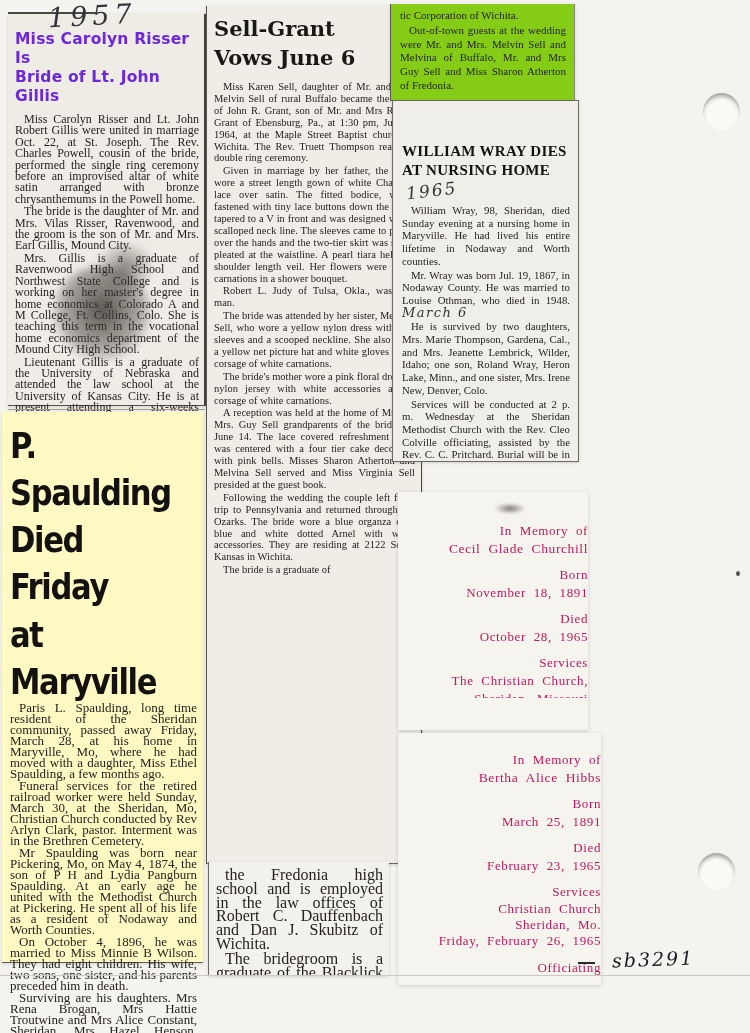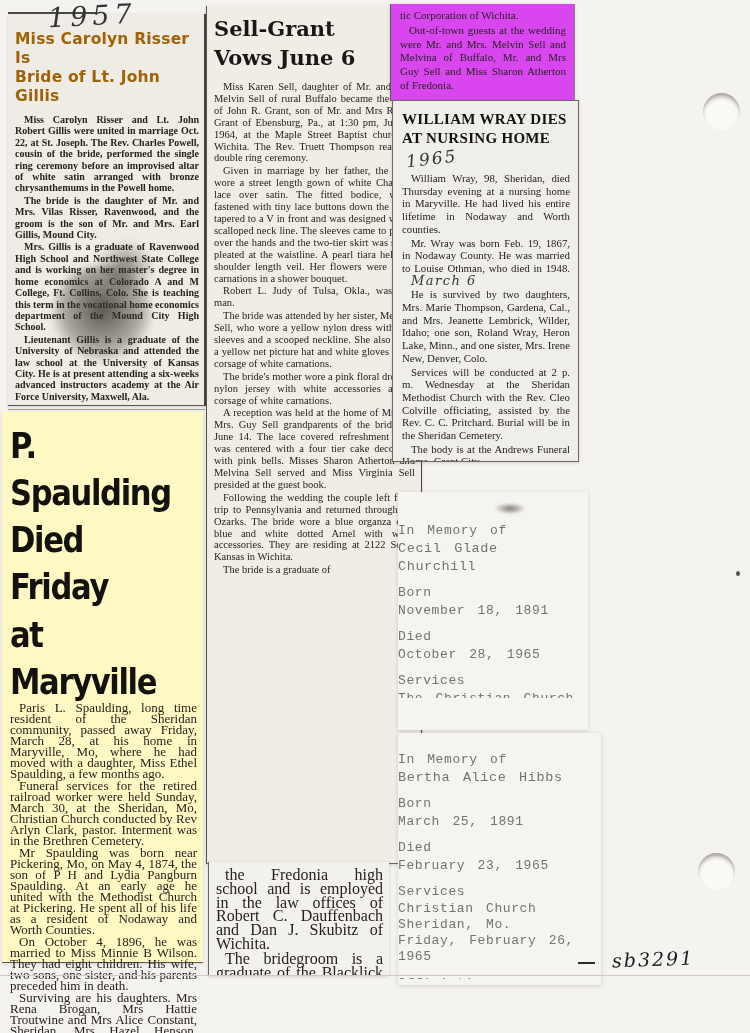--- a/index.html
+++ b/index.html
@@ -14,22 +14,22 @@
   }
   .body-text p {
     text-align:justify; text-indent:9px; margin:1px 0;
     color:#26231f;
   }
   
   #clip-gillis { left:8px; top:14px; width:198px; height:392px;
     padding:16px 5px 0 7px; background:#eeece5;
     border-right:2px solid #45433d; border-bottom:1.5px solid #55534d; }
   #clip-gillis .headline { font-family:"DejaVu Sans", sans-serif; font-weight:bold;
-    font-size:15.5px; line-height:19px; color:#a16207; letter-spacing:0.2px; margin-bottom:8px; }
-  #clip-gillis .body-text { font-size:10px; line-height:11.4px;font-weight:bold; }
+    font-size:15.5px; line-height:19px; color:#6d28d9; letter-spacing:0.2px; margin-bottom:8px; }
+  #clip-gillis .body-text { font-size:12px; line-height:11.4px; }
   
   #clip-spaulding { left:2px; top:412px; width:201px; height:551px;
     padding:10px 6px 0 8px; background:#fef9c3; border-bottom:1.5px solid #5f5c55; }
   #clip-spaulding .headline { font-family:"DejaVu Sans", sans-serif; font-weight:bold;
     font-size:34px; line-height:45px; letter-spacing:-1.5px; color:#141210;
     transform:scale(0.9,1.05); transform-origin:left top; margin-bottom:10px; }
   #clip-spaulding .body-text { font-size:13px; line-height:11px; }
   
   #clip-sellgrant { left:206px; top:6px; width:216px; height:858px;
     padding:8px 6px 0 7px; background:#efede6;
@@ -38,50 +38,50 @@
   #clip-sellgrant .headline { font-family:"DejaVu Serif", serif; font-weight:bold;
     font-size:21px; line-height:29px; color:#1a1815; margin-bottom:9px; }
   #clip-sellgrant .body-text { font-size:10.5px; line-height:11.9px; }
   
   #clip-cont { left:208px; top:862px; width:181px; height:114px;
     padding:5px 6px 0 7px; background:#f3f1eb; border-left:1px solid #6a675f;
     border-bottom:1px solid #8a877e; overflow:hidden; }
   #clip-cont .body-text { font-size:16px; line-height:13.8px; }
   
   #clip-fragment { left:390px; top:4px; width:185px; height:97px;
-    padding:4px 8px 0 9px; background:#d946ef;
+    padding:4px 8px 0 9px; background:#84cc16;
     border-left:1.5px solid #5a5850; border-right:1px solid #8a877e;
     border-bottom:1px solid #6a675f; overflow:hidden; }
   #clip-fragment .body-text { font-size:11px; line-height:13.8px; }
   
   #clip-wray { left:392px; top:100px; width:187px; height:362px;
     padding:9px 8px 0 9px; background:#f0eee8; border:1px solid #6b6860; overflow:hidden; }
   #clip-wray .headline { font-family:"Liberation Serif", serif; font-weight:bold;
-    font-size:15px; line-height:19px; letter-spacing:0.3px; color:#15130f; margin-bottom:4px; }
+    font-size:15px; line-height:19px; letter-spacing:0.3px; color:#15130f; margin-bottom:4px;margin-top:32px; }
   #clip-wray .body-text { font-size:10.8px; line-height:12.7px; }
   
   .memorial-card { background:#f6f4ef; box-shadow:0 1px 4px rgba(60,55,45,0.2);
-    text-align:left; font-family:Liberation Mono, monospace; color:#737373; }
+    text-align:right; font-family:Liberation Serif, serif; color:#be185d; }
   #card-churchill { left:398px; top:492px; width:190px; height:238px; }
   #card-hibbs { left:398px; top:733px; width:203px; height:252px; }
   .card-inner { overflow:hidden; }
   #card-churchill .card-inner { height:206px; padding-top:30px; }
   #card-hibbs .card-inner { height:246px; padding-top:18px; }
   .card-line { font-size:13px; line-height:18px; letter-spacing:0.6px; word-spacing:4px; }
   .card-name { font-size:13.5px; }
   .card-gap { margin-top:8px; }
   .card-svc { line-height:16px; }
   .card-officiating { margin-top:10px; }
   
   .hand { font-family:"DejaVu Serif", serif; font-style:italic; color:#33333a; }
   #hand-1957 { position:absolute; left:48px; top:0px; font-size:27px;
     letter-spacing:5px; transform:rotate(-3deg); }
   .hand-1965 { display:inline-block; font-size:17px; letter-spacing:2px;
     transform:rotate(-7deg) translate(4px,2px); font-weight:normal; }
-  .hand-inline { font-size:13px; letter-spacing:1.5px;margin-left:9px; }
+  .hand-inline { font-size:13px; letter-spacing:1.5px; }
   #hand-catalog { position:absolute; left:612px; top:948px; font-size:19px;
     letter-spacing:2px; transform:rotate(-2deg); color:#1c1c20; }
   #catalog-dash { position:absolute; left:578px; top:962px; width:17px; height:2px; background:#2a2a2e; }
   
   .hole-punch { position:absolute; width:37px; height:37px; border-radius:50%;
     background:#fbfaf7; box-shadow:inset 0 4px 4px -1px rgba(110,105,95,0.65); }
   #punch-top { left:703px; top:93px; }
   #punch-bottom { left:698px; top:853px; }
   .smudge { position:absolute; border-radius:50%; filter:blur(3px); }
   #smudge-gillis-1 { left:52px; top:266px; width:100px; height:95px;
@@ -168,22 +168,22 @@
 
   <div id="clip-wray" class="clipping">
     <div class="headline">
       <div>WILLIAM WRAY DIES</div>
       <div>
         <span>AT NURSING HOME</span>
         <span class="hand hand-1965">1965</span>
       </div>
     </div>
     <div class="body-text">
-      <p>William Wray, 98, Sheridan, died Thursday evening at a nursing home in Maryville. He had lived his entire lifetime in Nodaway and Worth counties.</p>
-      <p><span>Mr. Wray was born Feb. 19, 1867, in Nodaway County. He was married to Louise Othman, who died in 1948.</span> <span class="hand hand-inline">March 6</span></p>
+      <p>William Wray, 98, Sheridan, died Sunday evening at a nursing home in Maryville. He had lived his entire lifetime in Nodaway and Worth counties.</p>
+      <p><span>Mr. Wray was born Jul. 19, 1867, in Nodaway County. He was married to Louise Othman, who died in 1948.</span> <span class="hand hand-inline">March 6</span></p>
       <p>He is survived by two daughters, Mrs. Marie Thompson, Gardena, Cal., and Mrs. Jeanette Lembrick, Wilder, Idaho; one son, Roland Wray, Heron Lake, Minn., and one sister, Mrs. Irene New, Denver, Colo.</p>
       <p>Services will be conducted at 2 p. m. Wednesday at the Sheridan Methodist Church with the Rev. Cleo Colville officiating, assisted by the Rev. C. C. Pritchard. Burial will be in the Sheridan Cemetery.</p>
       <p>The body is at the Andrews Funeral Home, Grant City.</p>
     </div>
 
   </div>
 
   <div id="card-churchill" class="clipping memorial-card">
     <div class="card-inner">
       <div class="card-line">In Memory of</div>

